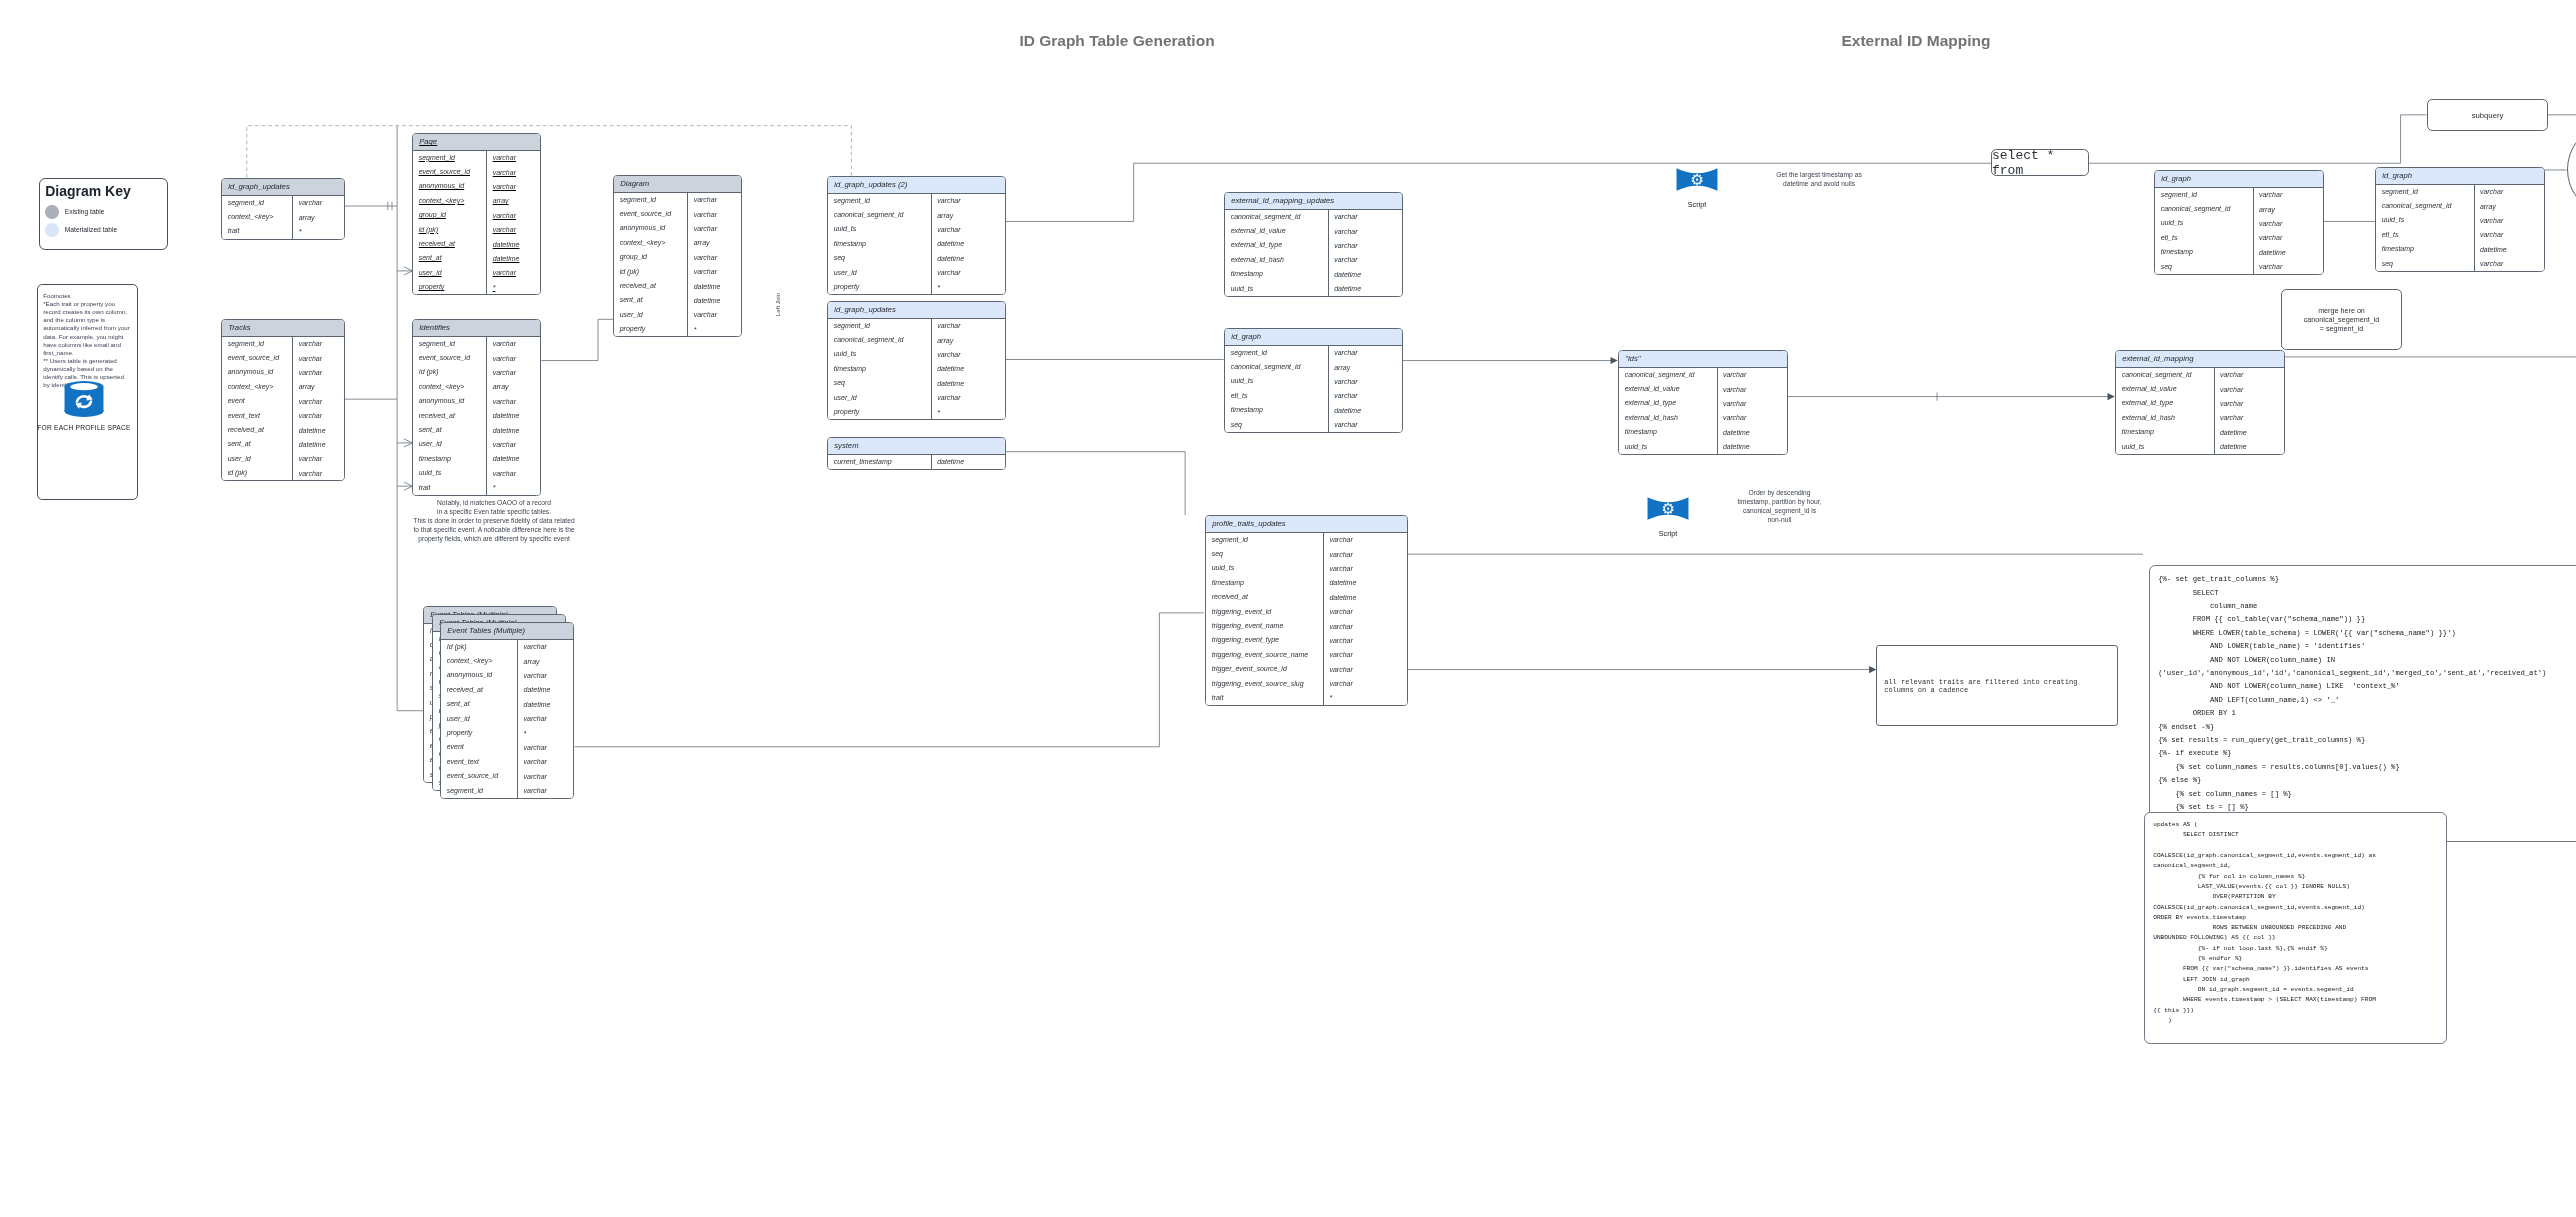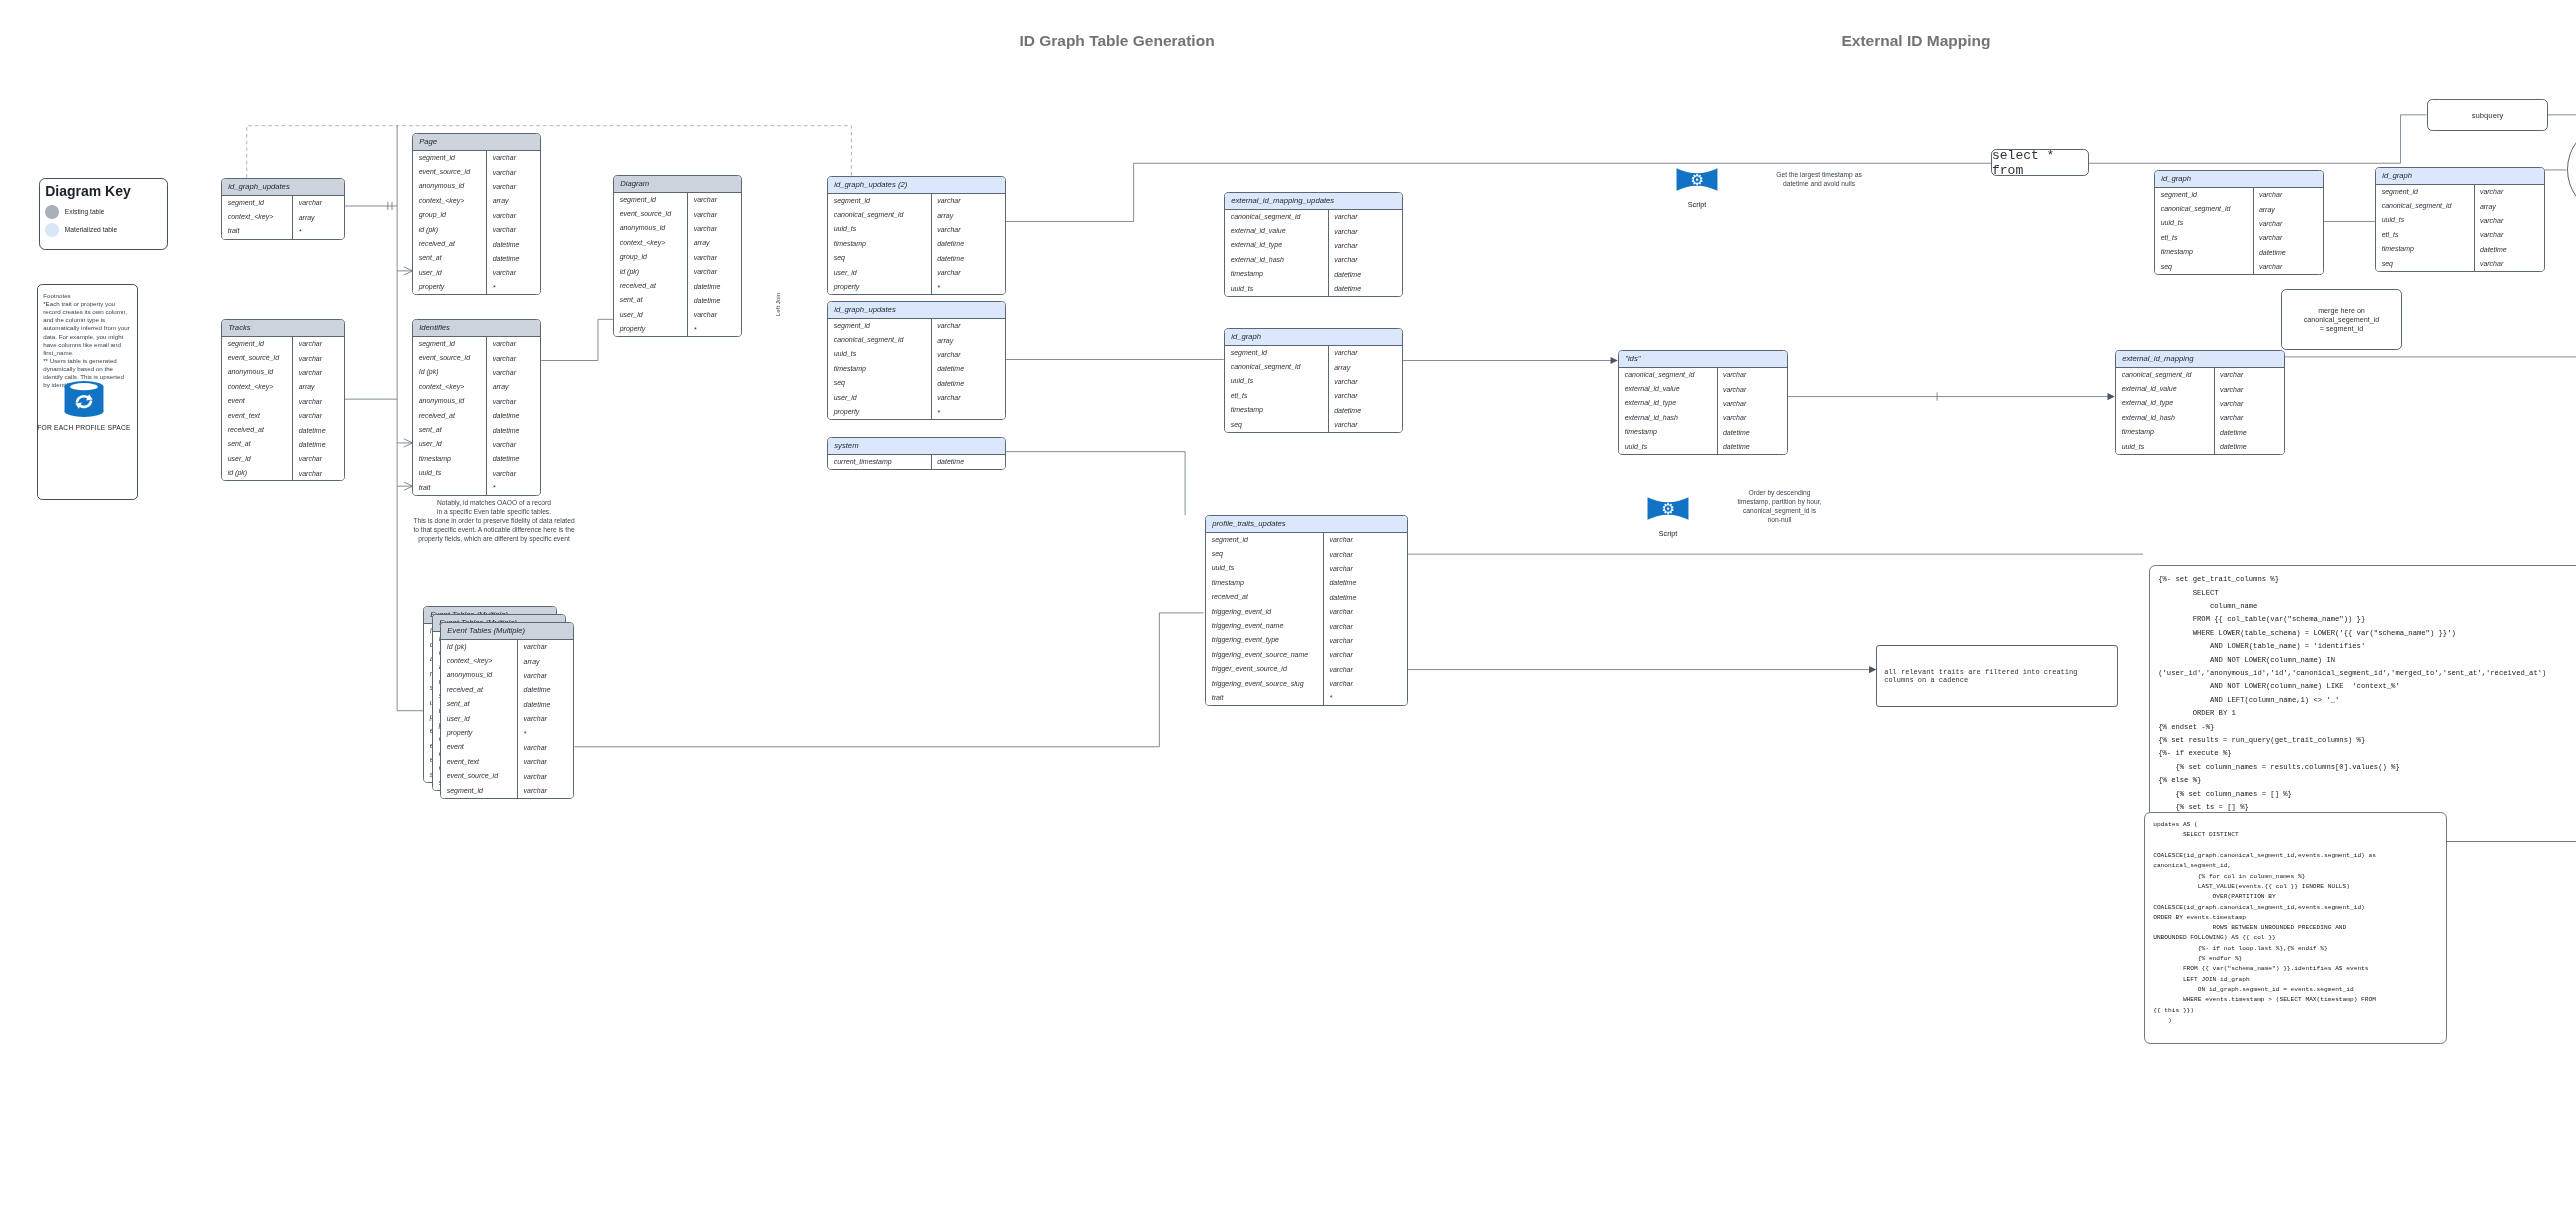--- a/index.html
+++ b/index.html
@@ -203,21 +203,21 @@
         <div class="trow">
           <span class="fname">user_id</span>
           <span class="ftype">varchar</span>
         </div>
         <div class="trow">
           <span class="fname">id (pk)</span>
           <span class="ftype">varchar</span>
         </div>
       </div>
     </div>
-  <div class="tbl" style="left:412px;top:133px;width:129px;">
+  <div class="tbl" style="left:412px;top:133px;width:129px;text-decoration:underline;">
       <div class="t-head ex">
         <div class="t-title">Page</div>
       </div>
       <div class="t-body">
         <div class="trow">
           <span class="fname">segment_id</span>
           <span class="ftype">varchar</span>
         </div>
         <div class="trow">
           <span class="fname">event_source_id</span>
@@ -795,21 +795,21 @@
       <path d="M3,10 Q43,30 83,10 L83,54 Q43,34 3,54 Z" fill="#1272c3"></path>
       <text x="43" y="42" text-anchor="middle" font-size="30" fill="#ffffff">⚙</text>
     </svg>
     <div class="scriptlabel">Script</div>
   </div>
   <div class="notetext" style="left:1705px;top:488px;width:149px;">Order by descending
 timestamp, partition by hour,
 canonical_segment_id is
 non-null</div>
 
-  <div class="roundbox mono" style="left:1876px;top:645px;width:242px;height:62px;font-size:7px;justify-content:flex-start;padding:0 7.2px;text-align:left;white-space:pre-line;border-radius:3.1px;">all relevant traits are filtered into creating
+  <div class="roundbox mono" style="left:1876px;top:645px;width:242px;height:81px;font-size:7px;justify-content:flex-start;padding:0 7.2px;text-align:left;white-space:pre-line;border-radius:3.1px;">all relevant traits are filtered into creating
 columns on a cadence</div>
 
   <div class="codebox" style="left:2149px;top:565px;width:451px;height:277px;">
     <pre style="font-size:7.2px;line-height:13.4px;">{%- set get_trait_columns %}
         SELECT
             column_name
         FROM {{ col_table(var("schema_name")) }}
         WHERE LOWER(table_schema) = LOWER('{{ var("schema_name") }}')
             AND LOWER(table_name) = 'identifies'
             AND NOT LOWER(column_name) IN

